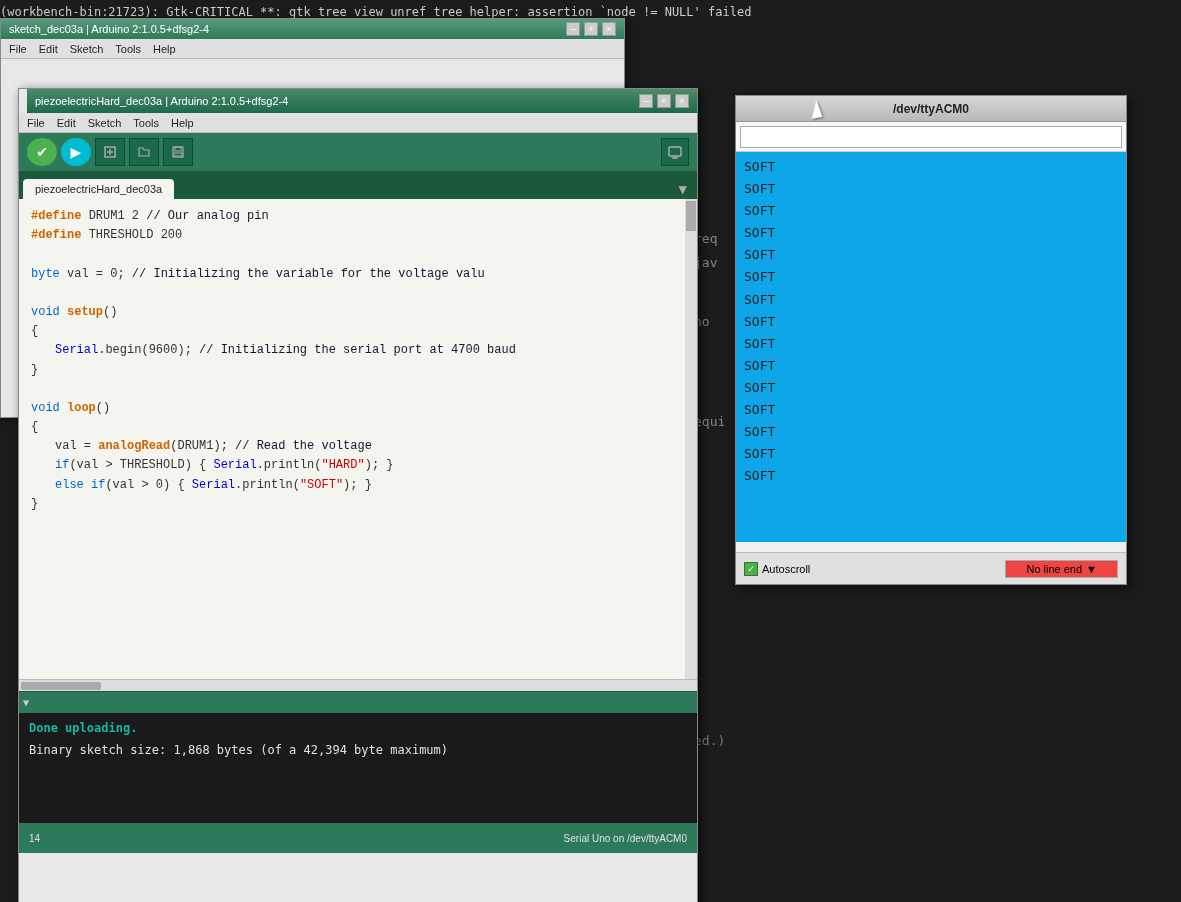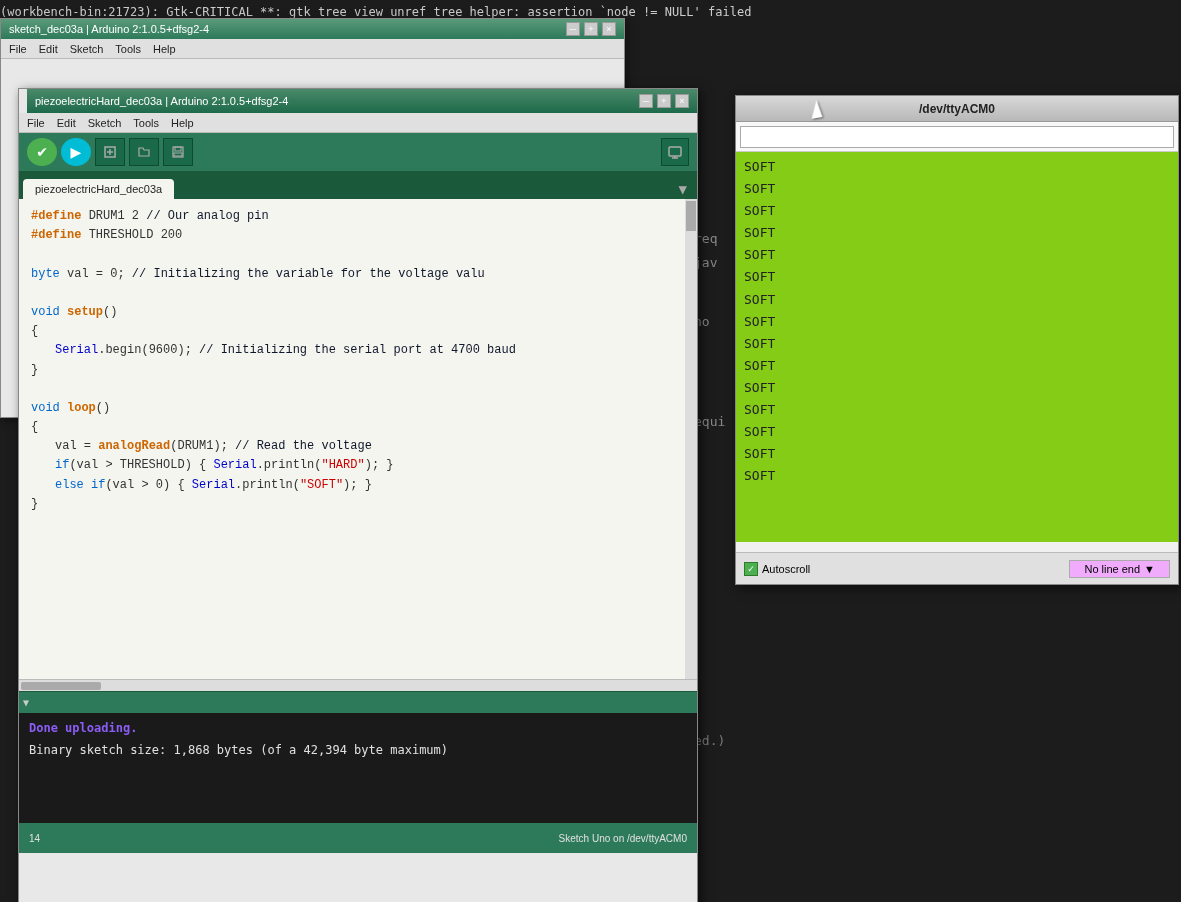--- a/index.html
+++ b/index.html
@@ -271,21 +271,21 @@
       background: #e8e8e8;
       border: 1px solid #888;
       box-shadow: 3px 3px 10px rgba(0,0,0,0.6);
     }
 
     
     .serial-monitor {
       position: absolute;
       top: 95px;
       left: 735px;
-      width: 444px;
+      width: 392px;
       height: 490px;
       background: #f0f0f0;
       border: 1px solid #888;
       box-shadow: 3px 3px 10px rgba(0,0,0,0.6);
     }
 
     .serial-titlebar {
       background: linear-gradient(to bottom, #d8d8d8, #b8b8b8);
       color: #222;
       font-size: 12px;
@@ -312,21 +312,21 @@
       flex: 1;
       height: 22px;
       border: 1px solid #aaa;
       background: white;
       font-family: monospace;
       font-size: 11px;
       padding: 2px 4px;
     }
 
     .serial-output {
-      background: #84cc16;
+      background: #0ea5e9;
       height: 390px;
       font-family: monospace;
       font-size: 13px;
       padding: 4px 8px;
       overflow: hidden;
       color: #222;
       line-height: 1.7;
     }
 
     .serial-footer {
@@ -356,25 +356,25 @@
       border: 1px solid #2d7a2d;
       display: flex;
       align-items: center;
       justify-content: center;
       color: white;
       font-size: 9px;
     }
 
     .no-line-end {
       margin-left: auto;
-      background: #f0abfc;
+      background: #ef4444;
       border: 1px solid #aaa;
       font-size: 11px;
       font-family: sans-serif;
-      padding: 2px 14px;
+      padding: 2px 20px;
       display: flex;
       align-items: center;
     }
 
     
     .cursor-arrow {
       position: absolute;
       top: 100px;
       left: 810px;
       width: 0;
@@ -527,31 +527,31 @@
 
   <div style="height:12px; background:#ddd; border-top:1px solid #bbb; display:flex; align-items:center; padding:0 2px;">
     <div style="width:80px; height:8px; background:#aaa; border-radius:2px;"></div>
   </div>
 
   <div class="output-panel">
     <span style="color: #ccc; font-size:10px;">▼</span>
   </div>
 
   <div class="output-area">
-    <div style="color:#8b5cf6; font-weight:bold;">
+    <div style="color:#14b8a6; font-weight:bold;">
       <span>Done uploading.</span>
     </div>
     <div style="color:#e0e0e0; margin-top:4px;">
       <span>Binary sketch size: 1,868 bytes (of a 42,394 byte maximum)</span>
     </div>
   </div>
 
   <div class="status-bar">
     <span>14</span>
-    <span>Sketch Uno on /dev/ttyACM0</span>
+    <span>Serial Uno on /dev/ttyACM0</span>
   </div>
 </div>
 
 <div class="serial-monitor">
   <div class="serial-titlebar">
     <span>/dev/ttyACM0</span>
   </div>
 
   <div class="serial-input-bar">
     <input class="serial-input" type="text" value="" placeholder="" style="">

